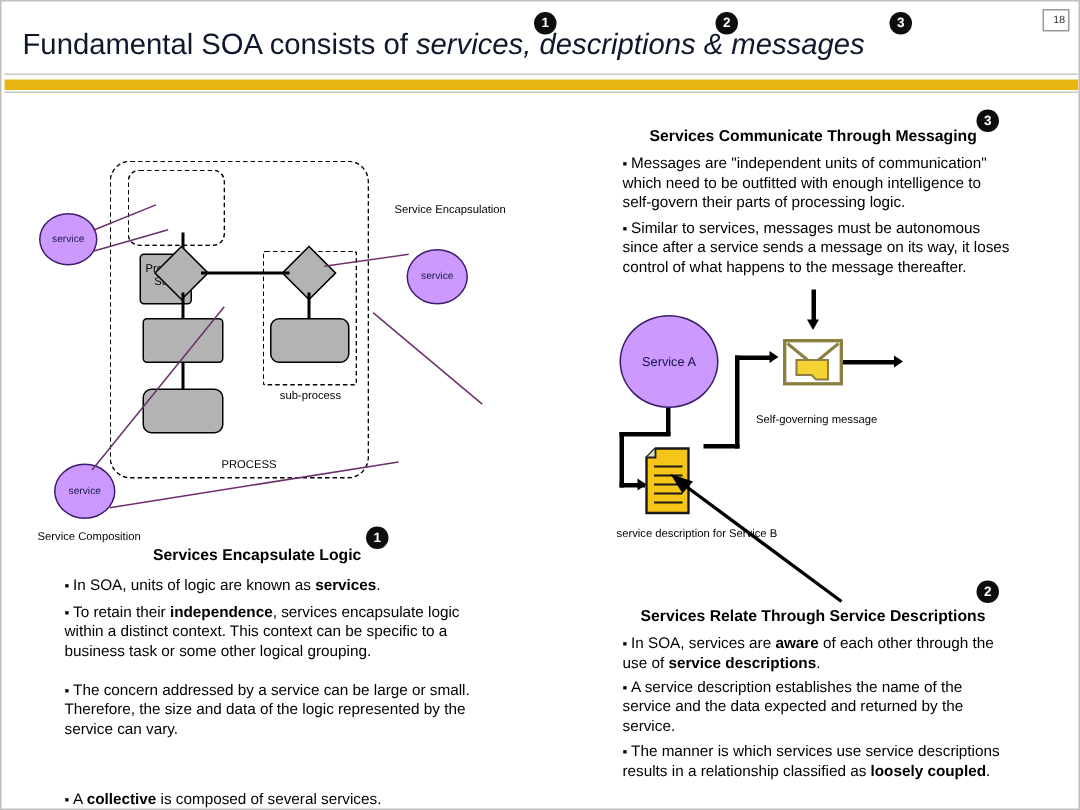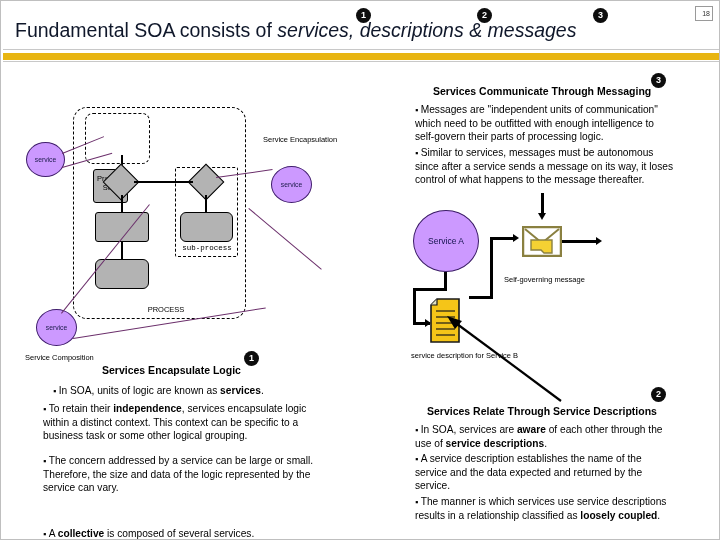--- a/index.html
+++ b/index.html
@@ -281,21 +281,21 @@
   <div class="connector" style="left:133px; top:180px; width:59px; height:1.5px;"></div>
 
   <div class="connector" style="left:120px; top:194px; width:1.5px; height:18px;"></div>
   <div class="proc-box" style="left:94px; top:211px; width:54px; height:30px; border-radius:3px;"></div>
   <div class="connector" style="left:120px; top:241px; width:1.5px; height:18px;"></div>
   <div class="proc-box" style="left:94px; top:258px; width:54px; height:30px; border-radius:6px;"></div>
 
   <div class="connector" style="left:204px; top:194px; width:1.5px; height:18px;"></div>
   <div class="proc-box" style="left:179px; top:211px; width:53px; height:30px; border-radius:6px;"></div>
 
-  <div class="lbl" style="left:180px; top:243px; width:52px;font-family:Liberation Mono, monospace;">sub-process</div>
+  <div class="lbl" style="left:180px; top:258px; width:52px;">sub-process</div>
   <div class="lbl" style="left:138px; top:304px; width:54px;">PROCESS</div>
 
   <div class="svc-circle" style="left:25px; top:141px; width:39px; height:35px;">
     <span>service</span>
   </div>
   <div class="svc-circle" style="left:270px; top:165px; width:41px; height:37px;">
     <span>service</span>
   </div>
   <div class="svc-circle" style="left:35px; top:308px; width:41px; height:37px;">
     <span>service</span>
@@ -360,21 +360,21 @@
   </div>
   <div class="lbl" style="left:410px; top:350px; width:72px;">service description for Service B</div>
 
   <svg style="position:absolute; left:430px; top:300px; width:160px; height:110px; overflow:visible;">
     <line x1="130" y1="100" x2="22" y2="20" stroke="#000" stroke-width="2.2"></line>
     <polygon points="16,15 31,20 24,28" fill="#000"></polygon>
   </svg>
 
   <div class="badge" style="left:243px; top:350px;">1</div>
   <div class="sec-head" style="left:101px; top:363px;">Services Encapsulate Logic</div>
-  <div class="bullet" style="left:52px; top:383px; width:272px;">In SOA, units of logic are known as <b>services</b>.</div>
+  <div class="bullet" style="left:42px; top:383px; width:272px;">In SOA, units of logic are known as <b>services</b>.</div>
   <div class="bullet" style="left:42px; top:401px; width:272px;">To retain their <b>independence</b>, services encapsulate logic within a distinct context.  This context can be specific to a business task or some other logical grouping.</div>
   <div class="bullet" style="left:42px; top:453px; width:272px;">The concern addressed by a service can be large or small.  Therefore, the size and data of the logic represented by the service can vary.</div>
   <div class="bullet" style="left:42px; top:496px; width:272px;margin-top:30px;">A <b>collective</b> is composed of several services.</div>
 
   <div class="badge" style="left:650px; top:386px;">2</div>
   <div class="sec-head" style="left:426px; top:404px;">Services Relate Through Service Descriptions</div>
   <div class="bullet" style="left:414px; top:422px; width:258px;">In SOA, services are <b>aware</b> of each other through the use of <b>service descriptions</b>.</div>
   <div class="bullet" style="left:414px; top:451px; width:258px;">A service description establishes the name of the service and the data expected and returned by the service.</div>
   <div class="bullet" style="left:414px; top:494px; width:258px;">The manner is which services use service descriptions results in a relationship classified as <b>loosely coupled</b>.</div>
 

